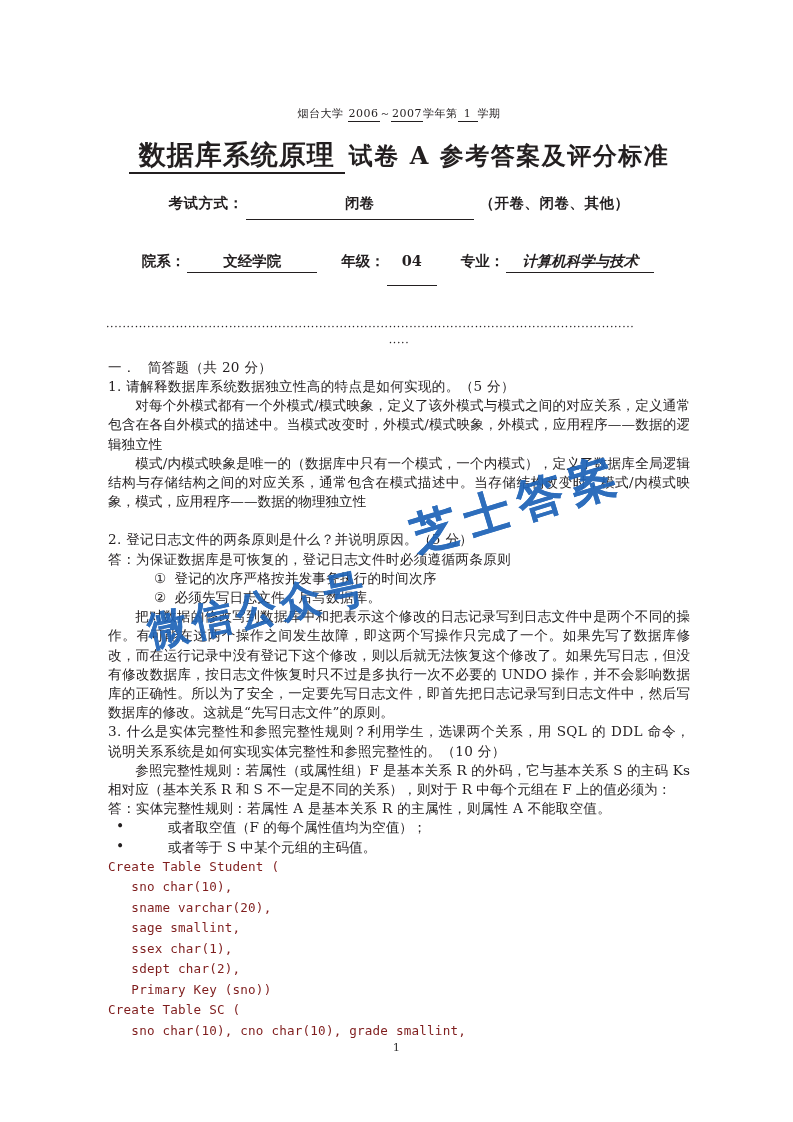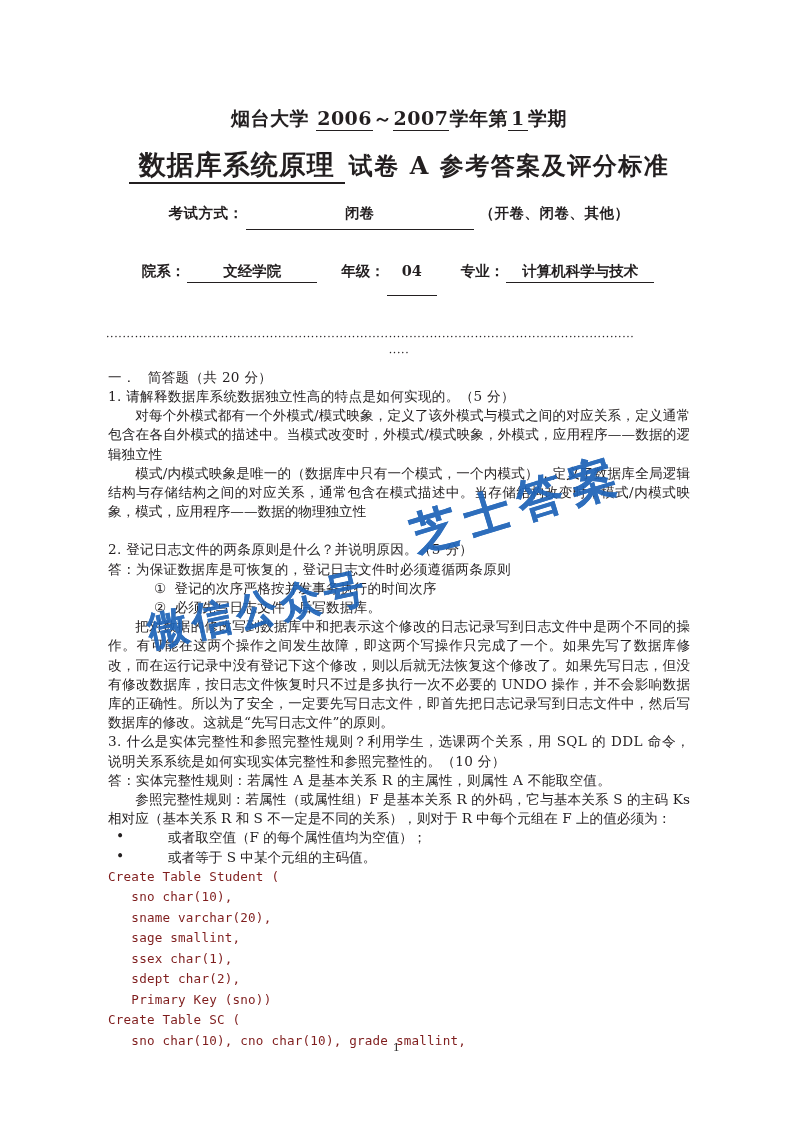--- a/index.html
+++ b/index.html
@@ -27,22 +27,22 @@
     position: absolute;
     left: 108px;
     top: 0;
     width: 582px;
   }
 
   
   .hdr-line1 {
     text-align: center;
     font-family: "DejaVu Serif", "Liberation Serif", serif;
-    font-weight: bold;
-    font-size: 19px;
+    font-weight: normal;
+    font-size: 11px;
     letter-spacing: 0.5px;
     margin-top: 106px;
     white-space: nowrap;
   }
   .hdr-line1 .uval {
     border-bottom: 1.4px solid #231f20;
     padding: 0 1px 1px 1px;
   }
   .hdr-line1 .uslot {
     border-bottom: 1.4px solid #231f20;
@@ -115,20 +115,21 @@
     padding-bottom: 16px;
     margin: 16px 2px;
   }
   .hdr-line4 .blank-wide {
     display: inline-block;
     width: 148px;
     border-bottom: 1.5px solid #231f20;
     text-align: center;
     padding-bottom: 1px;
     margin: 0 2px;
+    font-style: italic;
   }
   .hdr-line4 .gap { display: inline-block; width: 22px; }
 
   
   .dotrow {
     margin-top: 20px;
     font-size: 11px;
     line-height: 1.0;
     letter-spacing: 0.6px;
     color: #231f20;
@@ -276,22 +277,22 @@
       <p class="p sec-head">答：为保证数据库是可恢复的，登记日志文件时必须遵循两条原则</p>
       <p class="p sub-item">
         <span class="circ">①</span><span>登记的次序严格按并发事务执行的时间次序</span>
       </p>
       <p class="p sub-item">
         <span class="circ">②</span><span>必须先写日志文件，后写数据库。</span>
       </p>
       <p class="p indent">把对数据的修改写到数据库中和把表示这个修改的日志记录写到日志文件中是两个不同的操作。有可能在这两个操作之间发生故障，即这两个写操作只完成了一个。如果先写了数据库修改，而在运行记录中没有登记下这个修改，则以后就无法恢复这个修改了。如果先写日志，但没有修改数据库，按日志文件恢复时只不过是多执行一次不必要的 UNDO 操作，并不会影响数据库的正确性。所以为了安全，一定要先写日志文件，即首先把日志记录写到日志文件中，然后写数据库的修改。这就是“先写日志文件”的原则。</p>
 
       <p class="p sec-head">3. 什么是实体完整性和参照完整性规则？利用学生，选课两个关系，用 SQL 的 DDL 命令，说明关系系统是如何实现实体完整性和参照完整性的。（10 分）</p>
+      <p class="p indent">参照完整性规则：若属性（或属性组）F 是基本关系 R 的外码，它与基本关系 S 的主码 Ks 相对应（基本关系 R 和 S 不一定是不同的关系），则对于 R 中每个元组在 F 上的值必须为：</p>
       <p class="p sec-head">答：实体完整性规则：若属性 A 是基本关系 R 的主属性，则属性 A 不能取空值。</p>
-      <p class="p indent">参照完整性规则：若属性（或属性组）F 是基本关系 R 的外码，它与基本关系 S 的主码 Ks 相对应（基本关系 R 和 S 不一定是不同的关系），则对于 R 中每个元组在 F 上的值必须为：</p>
 
       <p class="p bullet-item">
         <span class="dot">•</span><span>或者取空值（F 的每个属性值均为空值）；</span>
       </p>
       <p class="p bullet-item">
         <span class="dot">•</span><span>或者等于 S 中某个元组的主码值。</span>
       </p>
 
       <div class="code">Create Table Student (
    sno char(10),

